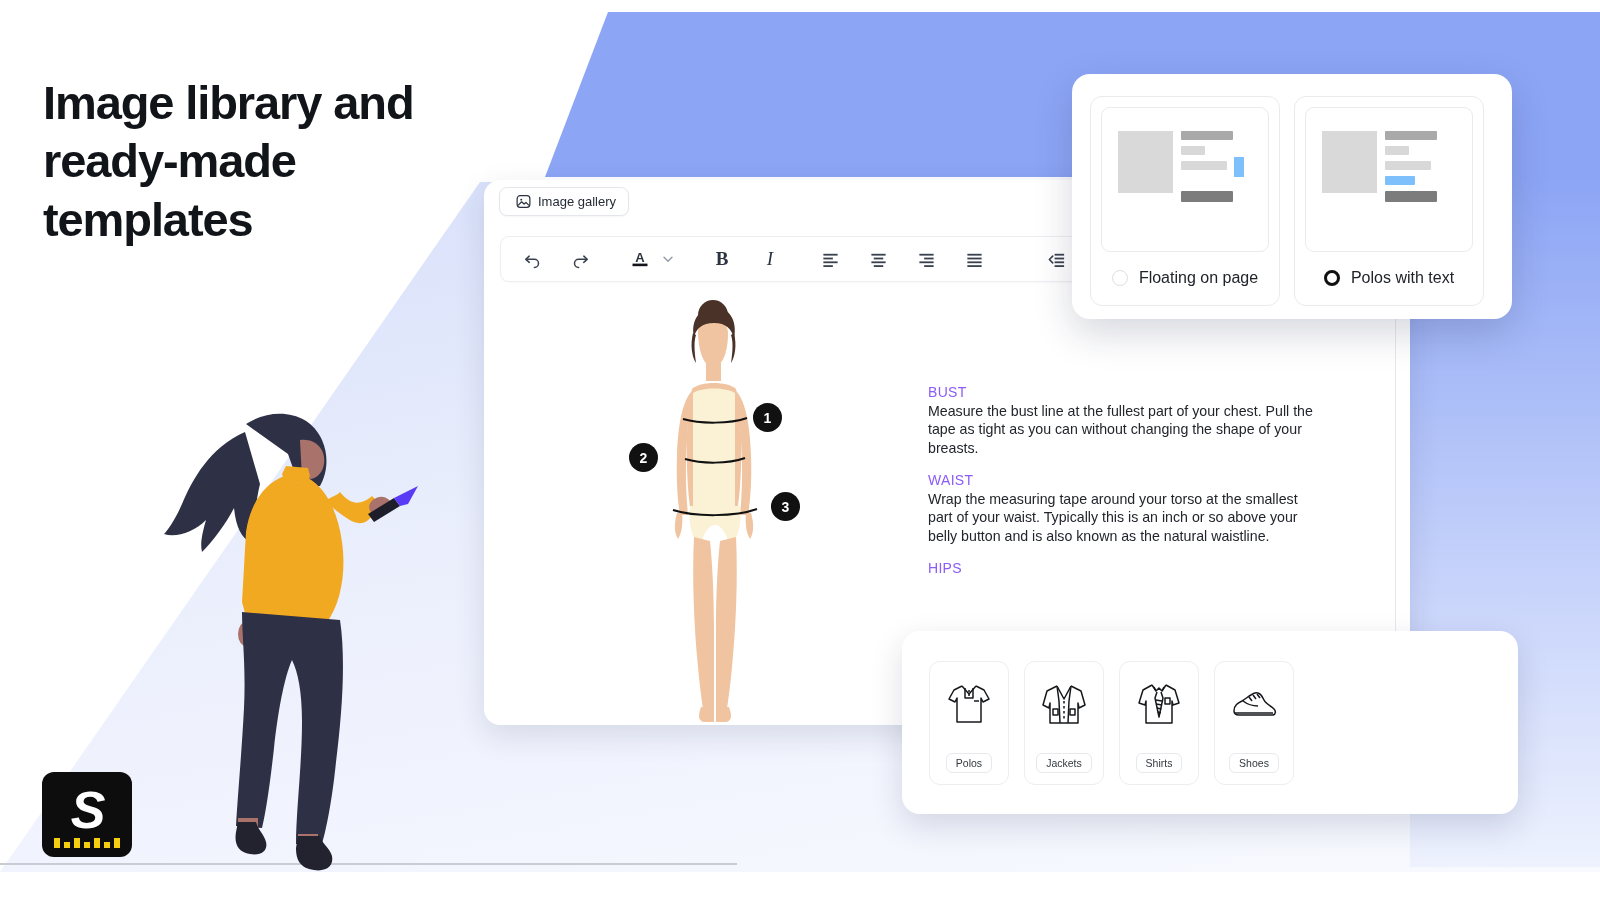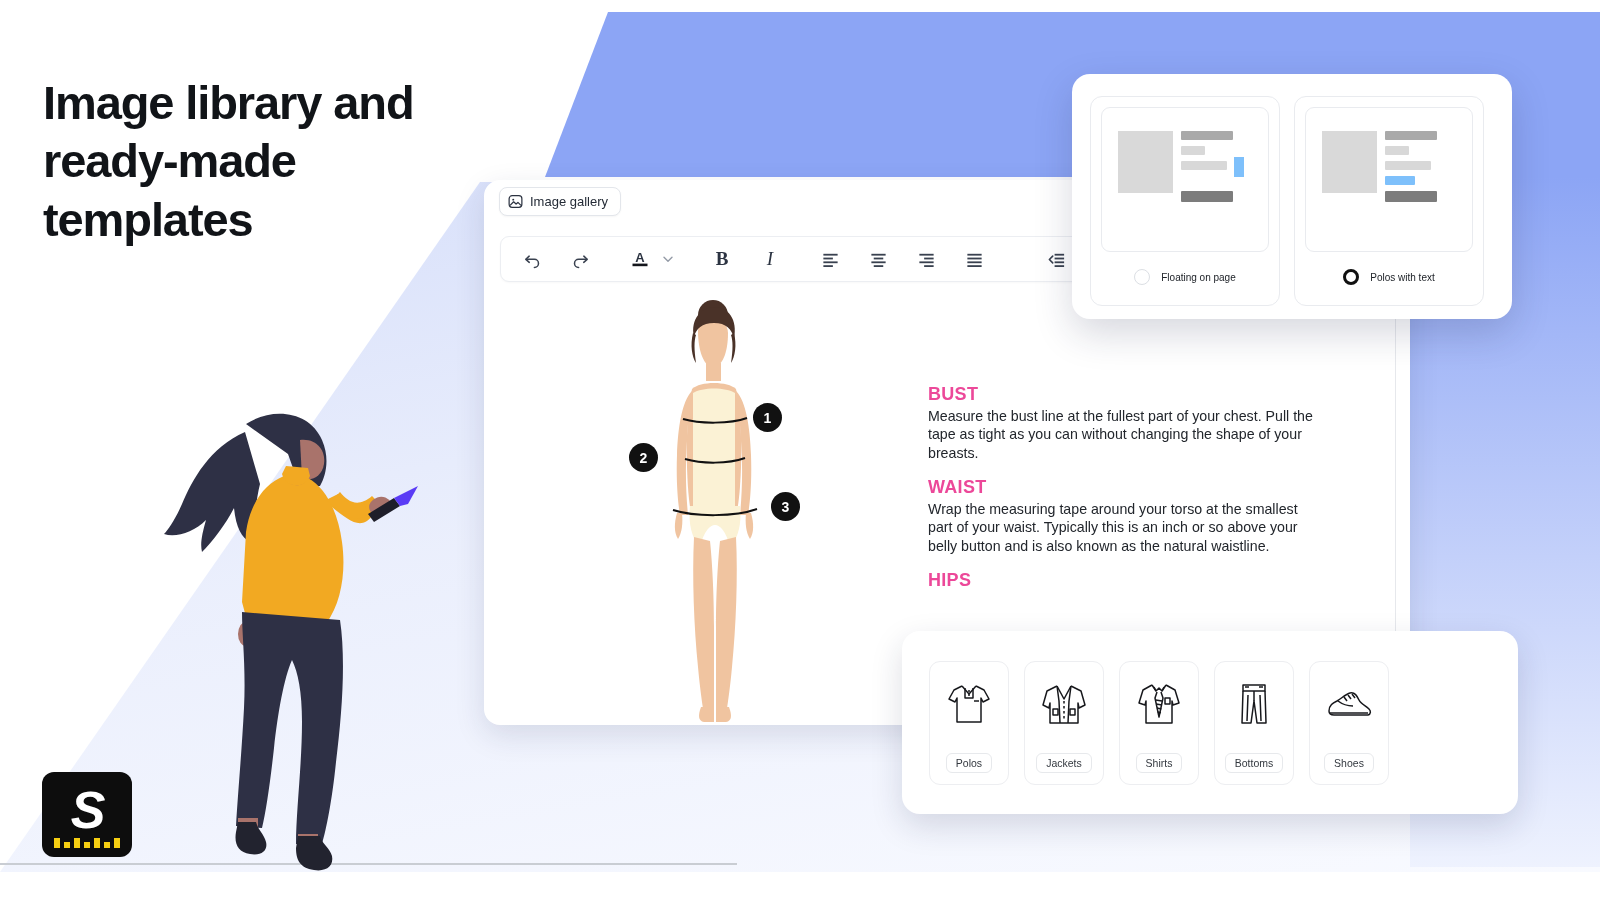--- a/index.html
+++ b/index.html
@@ -60,21 +60,21 @@
   
   .editor-card {
     position:absolute; left:484px; top:168px; width:926px; height:545px;
     background:#ffffff; border-radius:16px;
     box-shadow: 0 10px 30px rgba(28,40,80,.13);
   }
   .gallery-btn {
     position:absolute; left:499px; top:175px;
     display:inline-flex; align-items:flex-start; gap:7px;
     background:#fff; border:1px solid #e3e6eb; border-radius:8px;
-    padding:6px 12px 6px 8px; font-size:13px; color:#242b36;
+    padding:6px 12px 6px 16px; font-size:13px; color:#242b36;
     box-shadow:0 1px 2px rgba(0,0,0,.04);
   }
   .toolbar {
     position:absolute; left:500px; top:224px; width:900px; height:46px;
     background:#fff; border:1px solid #eceef2; border-radius:9px;
     display:flex; align-items:center; gap:0px; padding:0 14px;
     box-shadow:0 1px 2px rgba(0,0,0,.03);
   }
   .tb { width:34px; height:34px; display:flex; align-items:center; justify-content:center;
         color:#39414f; flex:none; }
@@ -88,21 +88,21 @@
   .figure-wrap { position:absolute; left:630px; top:285px; width:170px; height:425px; }
 
   .badge {
     position:absolute; width:29px; height:29px; border-radius:50%;
     background:#111; color:#fff; font-size:14px; font-weight:bold;
     display:flex; align-items:center; justify-content:center;
   }
 
   
   .meas { position:absolute; left:928px; top:372px; width:390px; }
-  .meas h4 { font-size:18px; font-weight:bold; color:#ec4899; letter-spacing:.3px; margin-bottom:2px;}
+  .meas h4 { font-size:14px; font-weight:normal; color:#8b5cf6; letter-spacing:.3px; margin-bottom:2px;}
   .meas p  { font-size:14.2px; color:#22262c; line-height:1.29; margin-bottom:15px; }
 
   
   .placement {
     position:absolute; left:1072px; top:62px; width:440px; height:245px;
     background:#fff; border-radius:18px;
     box-shadow:0 14px 38px rgba(25,35,70,.18);
     display:flex; gap:14px; padding:22px 18px;
   }
   .place-opt {
@@ -115,21 +115,21 @@
   }
   .wire .img-blk { position:absolute; background:#d9d9d9; }
   .wire .ln { position:absolute; background:#d8d8d8; height:9px; border-radius:1px; }
   .wire .ln.dark { background:#a9a9a9; }
   .wire .ln.darker { background:#7c7c7c; height:11px; }
   .wire .ln.blue { background:#7EC0FB; }
   .wire .blue-v { position:absolute; background:#7EC0FB; }
   .opt-row { display:flex; align-items:center; gap:11px; margin-top:17px; }
   .radio { width:16px; height:16px; border-radius:50%; border:1.6px solid #dcdfe4; background:#fff; flex:none;}
   .radio.on { border:3.6px solid #111; }
-  .opt-label { font-size:10px; color:#20242a; }
+  .opt-label { font-size:16px; color:#20242a; }
 
   
   .cats {
     position:absolute; left:902px; top:619px; width:616px; height:183px;
     background:#fff; border-radius:18px;
     box-shadow:0 12px 32px rgba(25,35,70,.15);
     display:flex; align-items:center; gap:15px; padding:0 27px;
   }
   .cat {
     width:80px; height:124px; border:1px solid #edeef1; border-radius:11px;
@@ -452,32 +452,20 @@
           <path d="M20 8 L24 14 L27 11 L30 14 L34 8"></path>
           <path d="M24 14 L22 10 M30 14 L32 10"></path>
           <path d="M25 15 L23 21 L27 40 L31 21 L29 15"></path>
           <path d="M23.6 23 l6.4 1 M24.3 27 l5.5 1 M25 31 l4.4 1 M25.7 35 l3.2 .8"></path>
           <path d="M33 21 h5 v6 h-5 z"></path>
         </svg>
       </div>
       <span class="cat-label">Shirts</span>
     </div>
 
-    <div class="cat">
-      <div class="cat-icon">
-        <svg width="54" height="54" viewBox="0 0 54 54" fill="none" stroke="#17181c" stroke-width="1.5" stroke-linejoin="round">
-          <path d="M16 8 h22 v6 h-22 z"></path>
-          <path d="M16 14 L15 46 L24 46 L27 24 L30 46 L39 46 L38 14"></path>
-          <path d="M27 14 v10"></path>
-          <path d="M21 18 L20 44 M33 18 L34 44"></path>
-          <path d="M18 10 h4 M32 10 h4"></path>
-        </svg>
-      </div>
-      <span class="cat-label">Bottoms</span>
-    </div>
 
     <div class="cat">
       <div class="cat-icon">
         <svg width="54" height="54" viewBox="0 0 54 54" fill="none" stroke="#17181c" stroke-width="1.5" stroke-linejoin="round">
           <path d="M7 34 C7 28 11 26 15 24 C20 21 24 17 28 16 C33 15 35 19 37 23 C39 27 44 29 47 32 C49 34 49 37 46 38 L12 38 C8 38 7 36 7 34 Z"></path>
           <path d="M8 36 L46 36"></path>
           <path d="M16 24 C20 27 25 29 31 29"></path>
           <path d="M22 20 L25 24 M26 18 L29 22 M30 17 L33 21"></path>
         </svg>
       </div>

